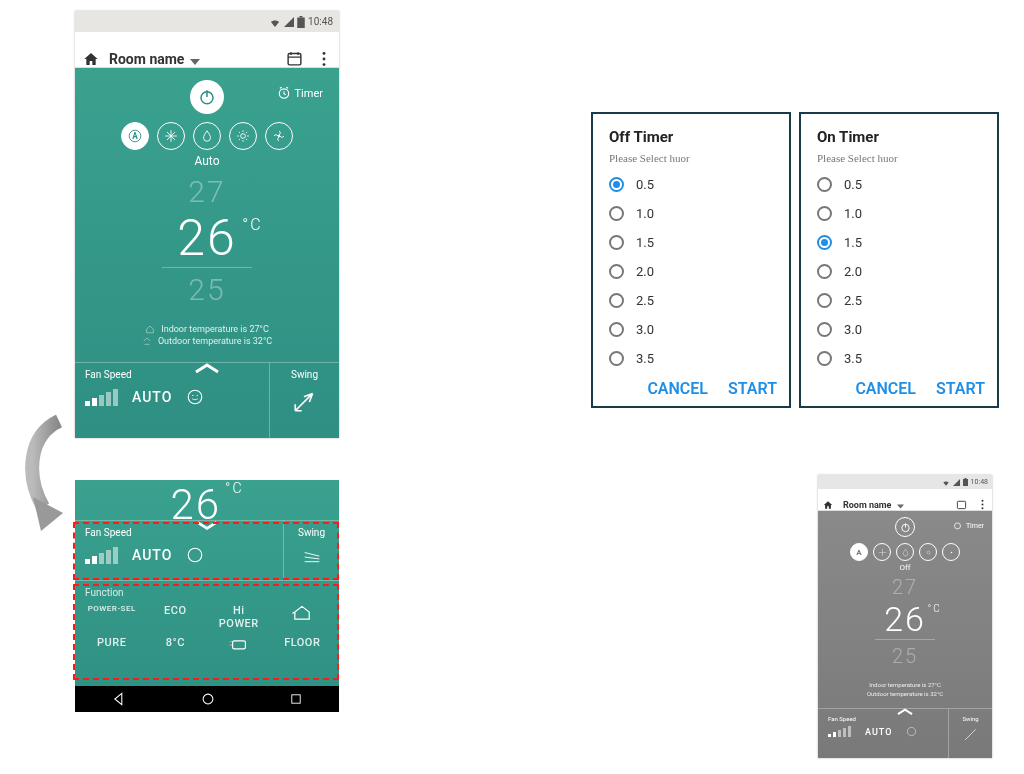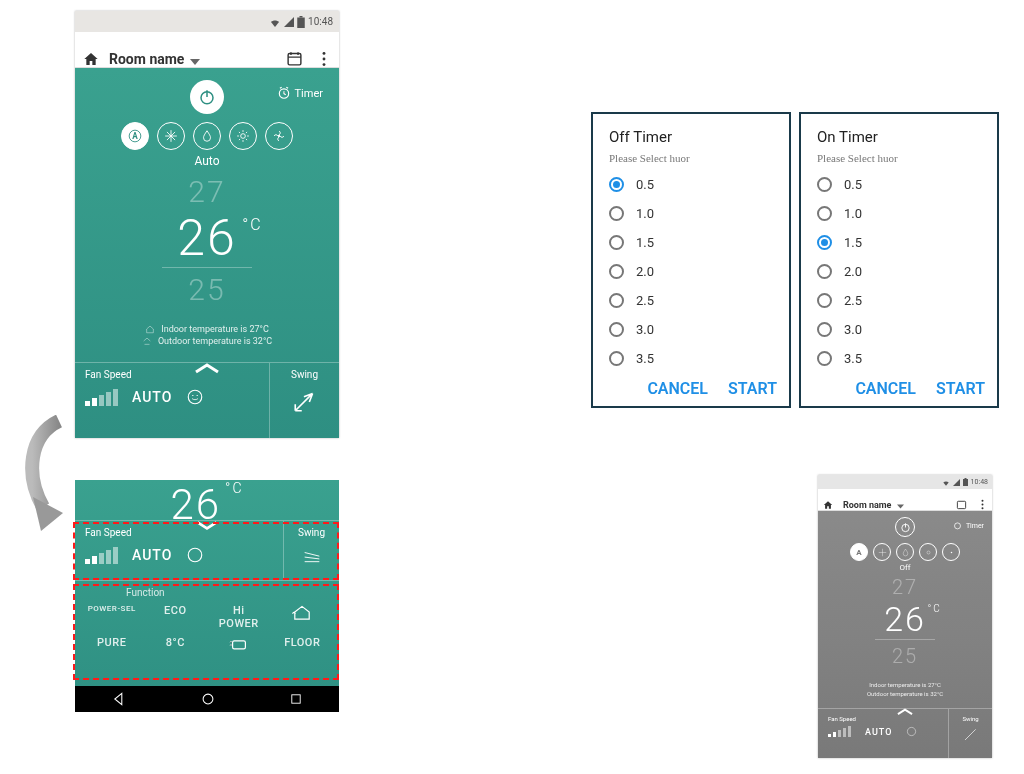--- a/index.html
+++ b/index.html
@@ -43,32 +43,32 @@
   .big-arrow { position:absolute; left:19px; top:415px; width:62px; height:120px;}
 
   
   .phone2 { position:absolute; left:75px; top:480px; width:264px; height:232px; background:linear-gradient(180deg,#3aa18f,#2e8f82); color:#fff;}
   .phone2 .temp-partial { text-align:center; font-size:42px; font-weight:300; letter-spacing:2px; height:40px; overflow:hidden;}
   .phone2 .temp-partial .deg { font-size:14px; vertical-align:top; margin-left:4px;}
   .panel2 { position:relative; border-top:1px solid rgba(255,255,255,.3); height:60px; display:flex;}
   .panel2 .bp-left { flex:1; padding:6px 10px;}
   .panel2 .bp-right { width:56px; border-left:1px solid rgba(255,255,255,.3); padding:6px;}
   .function-panel { border-top:1px solid rgba(255,255,255,.3); padding:6px 10px;}
-  .function-panel .h { font-size:10px; color:rgba(255,255,255,.8);margin-left:41px;}
+  .function-panel .h { font-size:10px; color:rgba(255,255,255,.8);}
   .fn-grid { display:grid; grid-template-columns:repeat(4,1fr); gap:6px 10px; margin-top:6px; font-size:11px; font-weight:500; letter-spacing:.5px;}
   .fn-grid div { text-align:center; color:rgba(255,255,255,.85);}
   .dashed-box { position:absolute; border:2px dashed #ff1a1a; pointer-events:none;}
   .navbar { position:absolute; bottom:0; left:0; right:0; height:26px; background:#000; display:flex; justify-content:space-around; align-items:center; color:#fff;}
 
   
   .dialog { position:absolute; background:#fff; border:2px solid #1a3a4a; width:200px; height:296px;}
   .dialog.off { left:591px; top:112px;}
   .dialog.on  { left:799px; top:112px;}
   .dialog .pad { padding:14px 16px 6px;}
-  .dialog .dtitle { font-size:15px; font-weight:400; color:#222; margin-bottom:6px;}
+  .dialog .dtitle { font-size:15px; font-weight:700; color:#222; margin-bottom:6px;}
   .dialog .dsub  { font-size:11px; color:#777; font-family:Liberation Serif, serif;}
   .opt { display:flex; align-items:center; gap:12px; padding:7px 16px; font-size:13px; color:#333;}
   .radio { width:15px;height:15px;border-radius:50%;border:2px solid #777;position:relative;flex-shrink:0;}
   .radio.sel { border-color:#1f8fe6;}
   .radio.sel::after { content:""; position:absolute; inset:2px; border-radius:50%; background:#1f8fe6;}
   .dialog .actions { position:absolute; bottom:8px; right:12px; display:flex; gap:20px; font-size:16px; font-weight:600; color:#1f8fe6;}
 
   
   .phone3 { position:absolute; left:818px; top:475px; width:174px; height:283px; background:#fff; filter:grayscale(100%); box-shadow:0 0 2px rgba(0,0,0,.3);}
   .phone3 .status-bar{height:14px;font-size:7px;padding:0 4px;}

